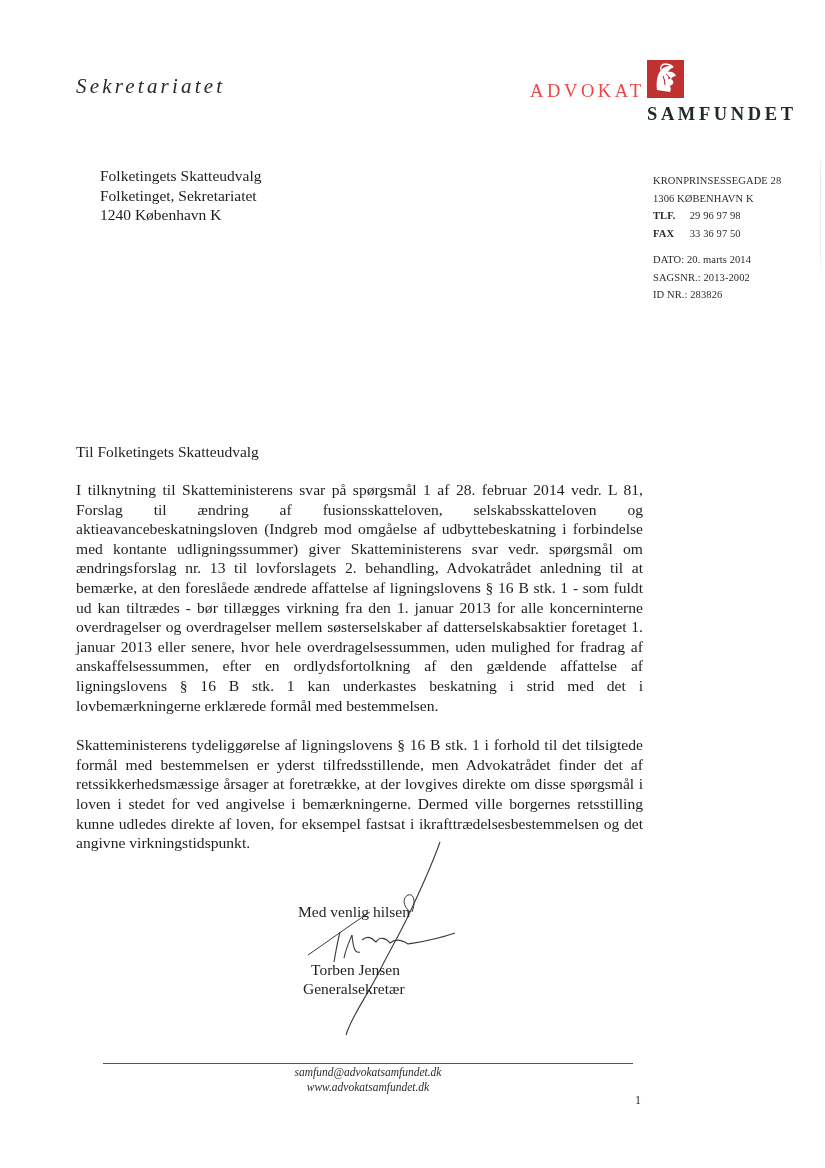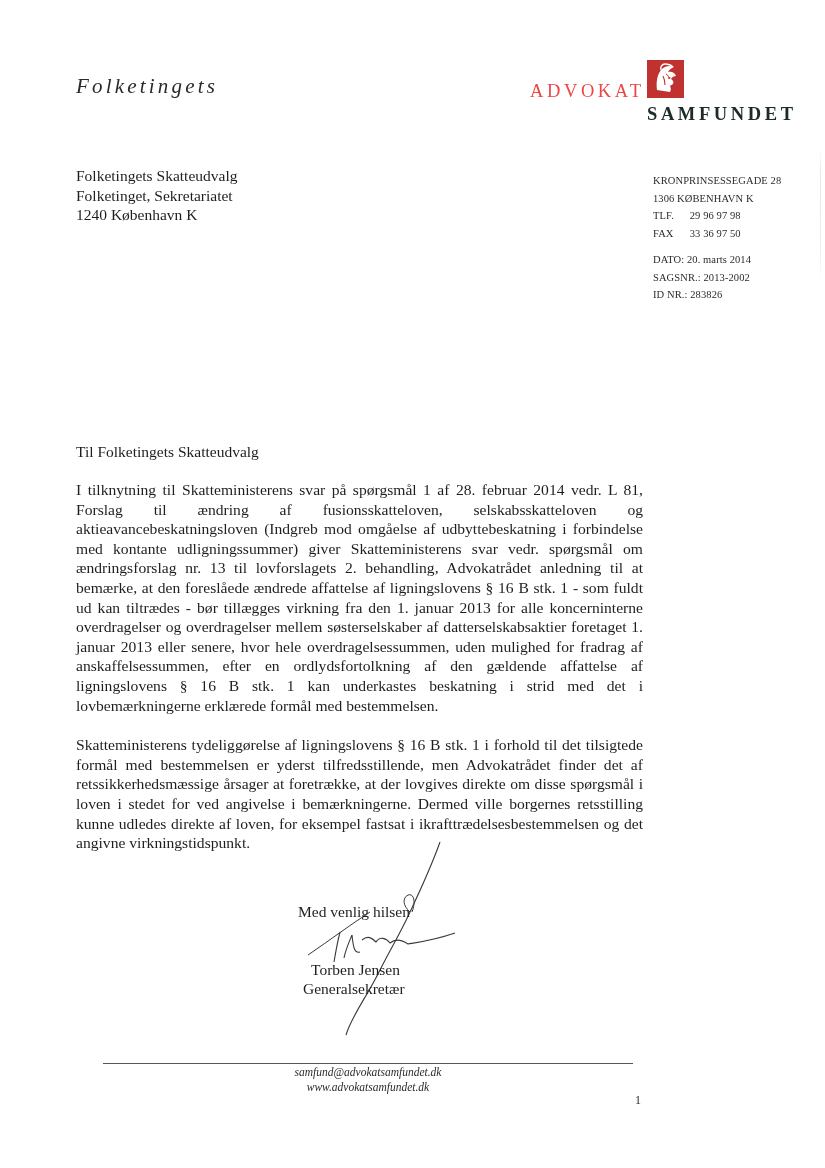--- a/index.html
+++ b/index.html
@@ -76,34 +76,35 @@
       color: #1f2a2a;
       font-weight: bold;
     }
     .recipient {
       position: absolute;
       left: 76px;
       top: 166px;
       font-size: 15.5px;
       line-height: 19.5px;
     }
-    .recipient div { white-space: nowrap; }
+    .recipient div { white-space: nowrap; margin-left: 24px; }
     .sender-info {
       position: absolute;
       left: 653px;
       top: 172px;
       font-size: 10.5px;
       line-height: 17.5px;
       letter-spacing: 0.1px;
       color: #2b2b2b;
     }
     .sender-info .row { white-space: nowrap; }
     .sender-info .lbl {
       display: inline-block;
       width: 34px;
+      font-weight: bold;
     }
     .sender-info .gap { height: 9px; }
     .salutation {
       position: absolute;
       left: 76px;
       top: 443px;
       font-size: 15.5px;
     }
     .body-text {
       position: absolute;
@@ -170,21 +171,21 @@
       color: #2b2b2b;
     }
   </style>
 </head>
 <body>
 
 <div class="page">
 
   <div class="scan-edge"></div>
 
-  <div class="sekretariatet">Folketingets</div>
+  <div class="sekretariatet">Sekretariatet</div>
 
   <div class="logo">
     <div class="logo-word-1">ADVOKAT</div>
     <div class="logo-emblem">
       <svg viewBox="0 0 37 38" xmlns="http://www.w3.org/2000/svg">
         <rect x="0" y="0" width="37" height="38" fill="#c0322f"></rect>
 
         <path d="M10 30 C9 22 10 14 15 9 C18 6 23 5 27 7 C24 8 22 10 21 12 C25 11 28 13 29 16 C27 16 25 17 24 19 C26 20 27 22 26 24 C25 25 24 25 23 26 C24 28 24 30 23 32 Z" fill="#ffffff"></path>
         <path d="M14 10 C13 7 15 4 18 4 C21 4 24 5 26 7" fill="none" stroke="#ffffff" stroke-width="1.4"></path>
         <path d="M16 16 C17 18 18 21 18 25" fill="none" stroke="#c0322f" stroke-width="1.1"></path>

